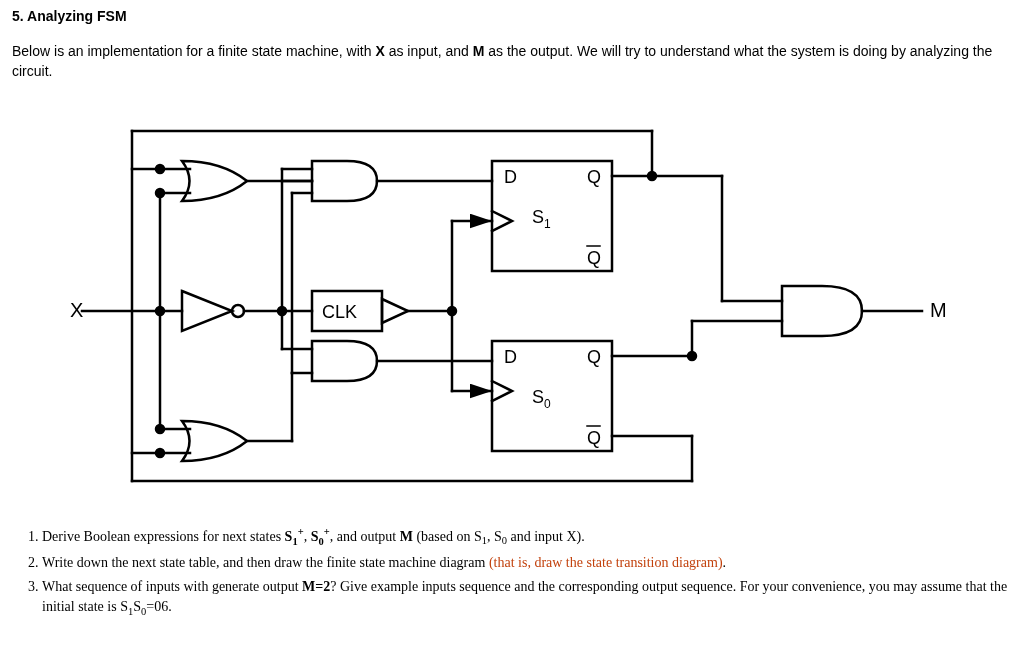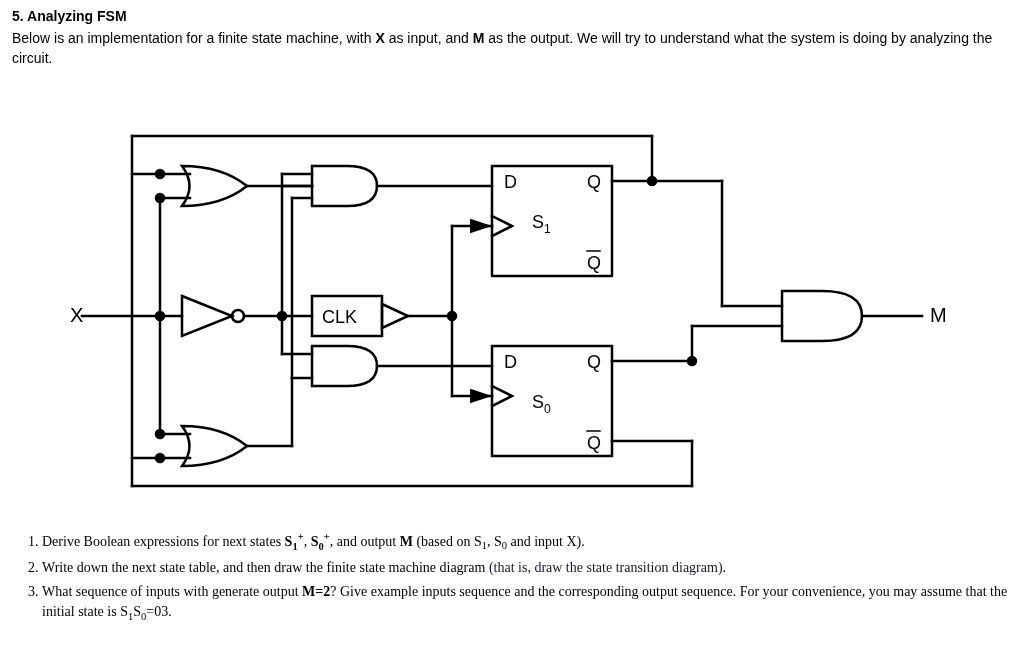--- a/index.html
+++ b/index.html
@@ -5,44 +5,44 @@
     body {
       font-family: Arial, sans-serif;
       font-size: 14px;
       margin: 0;
       padding: 8px 12px;
       background: #fff;
       color: #000;
     }
     .heading {
       font-weight: bold;
-      margin-bottom: 5px;
+      margin-bottom: 18px;
     }
     .intro {
-      margin-bottom: 28px;
+      margin-bottom: 10px;
       line-height: 1.4;
     }
     .bold { font-weight: bold; }
     .circuit {
       width: 920px;
       height: 420px;
       margin: 0 auto 14px;
       display: block;
     }
     .questions {
       list-style: decimal;
       padding-left: 30px;
       margin: 0;
     }
     .questions li {
       margin-bottom: 4px;
       line-height: 1.4;
       font-family: Liberation Serif, serif;
     }
-    .blue { color: #0f172a; }
+    .blue { color: #c2410c; }
     sub { font-size: 0.75em; vertical-align: sub; }
     sup { font-size: 0.75em; vertical-align: super; }
   </style>
 </head>
 <body>
 
 <div class="heading">5. Analyzing FSM</div>
 
 <div class="intro">
   <span>Below is an implementation for a finite state machine, with </span><span class="bold">X</span><span> as input, and </span><span class="bold">M</span><span> as the output. We will try to understand what the system is doing by analyzing the circuit.</span>
@@ -152,15 +152,15 @@
 </svg>
 
 <ol class="questions">
   <li>
     <span>Derive Boolean expressions for next states </span><span class="bold"><span>S</span><sub>1</sub><sup>+</sup></span>, <span class="bold"><span>S</span><sub>0</sub><sup>+</sup></span><span>, and output </span><span class="bold">M</span><span> (based on S</span><sub>1</sub><span>, S</span><sub>0</sub><span> and input X).</span>
   </li>
   <li>
     <span>Write down the next state table, and then draw the finite state machine diagram </span><span class="blue">(that is, draw the state transition diagram)</span><span>.</span>
   </li>
   <li>
-    <span>What sequence of inputs with generate output </span><span class="bold">M=2</span><span>? Give example inputs sequence and the corresponding output sequence. For your convenience, you may assume that the initial state is S</span><sub>1</sub><span>S</span><sub>0</sub><span>=03.</span>
+    <span>What sequence of inputs with generate output </span><span class="bold">M=2</span><span>? Give example inputs sequence and the corresponding output sequence. For your convenience, you may assume that the initial state is S</span><sub>1</sub><span>S</span><sub>0</sub><span>=06.</span>
   </li>
 </ol>
 
 </body></html>

